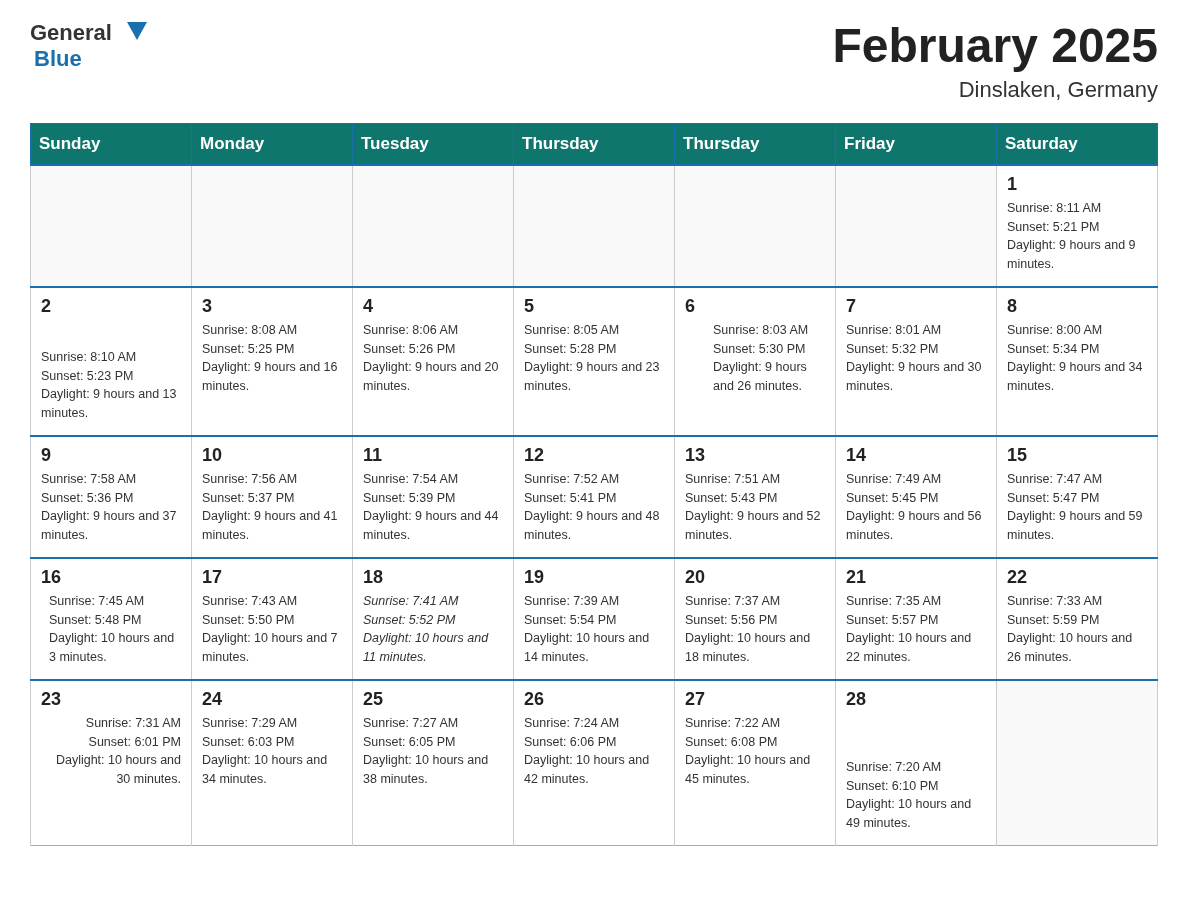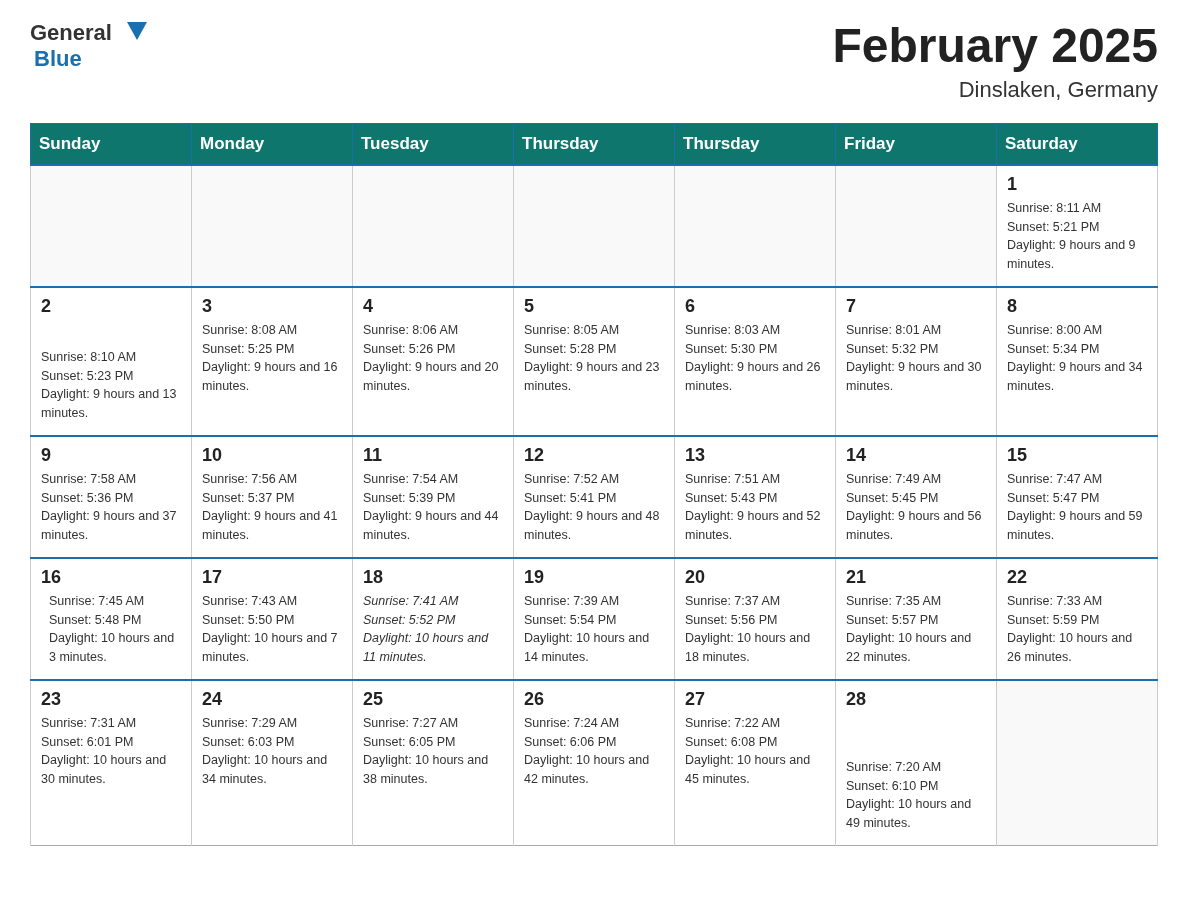--- a/index.html
+++ b/index.html
@@ -164,21 +164,21 @@
 Daylight: 9 hours and 20 minutes.</div>
         </td>
         <td>
           <span class="day-number">5</span>
           <div class="day-info" style="white-space: pre-line;">Sunrise: 8:05 AM
 Sunset: 5:28 PM
 Daylight: 9 hours and 23 minutes.</div>
         </td>
         <td>
           <span class="day-number">6</span>
-          <div class="day-info" style="white-space: pre-line;">Sunrise: 8:03 AM
+          <div class="day-info" style="white-space: pre-line; margin-left: 28px;">Sunrise: 8:03 AM
 Sunset: 5:30 PM
 Daylight: 9 hours and 26 minutes.</div>
         </td>
         <td>
           <span class="day-number">7</span>
           <div class="day-info" style="white-space: pre-line;">Sunrise: 8:01 AM
 Sunset: 5:32 PM
 Daylight: 9 hours and 30 minutes.</div>
         </td>
         <td>
@@ -272,21 +272,21 @@
         <td>
           <span class="day-number">22</span>
           <div class="day-info" style="white-space: pre-line;">Sunrise: 7:33 AM
 Sunset: 5:59 PM
 Daylight: 10 hours and 26 minutes.</div>
         </td>
       </tr>
       <tr>
         <td>
           <span class="day-number">23</span>
-          <div class="day-info" style="white-space: pre-line;">Sunrise: 7:31 AM
+          <div class="day-info" style="white-space: pre-line; text-align: right;">Sunrise: 7:31 AM
 Sunset: 6:01 PM
 Daylight: 10 hours and 30 minutes.</div>
         </td>
         <td>
           <span class="day-number">24</span>
           <div class="day-info" style="white-space: pre-line;">Sunrise: 7:29 AM
 Sunset: 6:03 PM
 Daylight: 10 hours and 34 minutes.</div>
         </td>
         <td>

